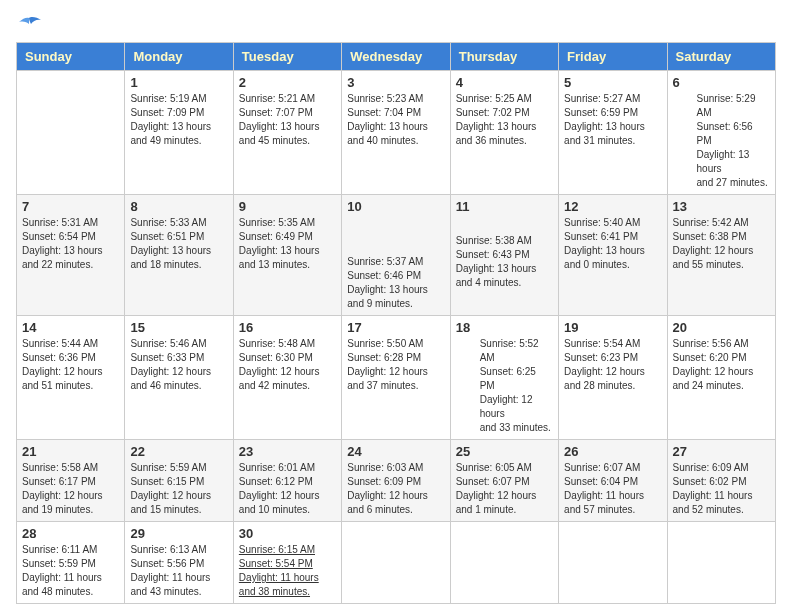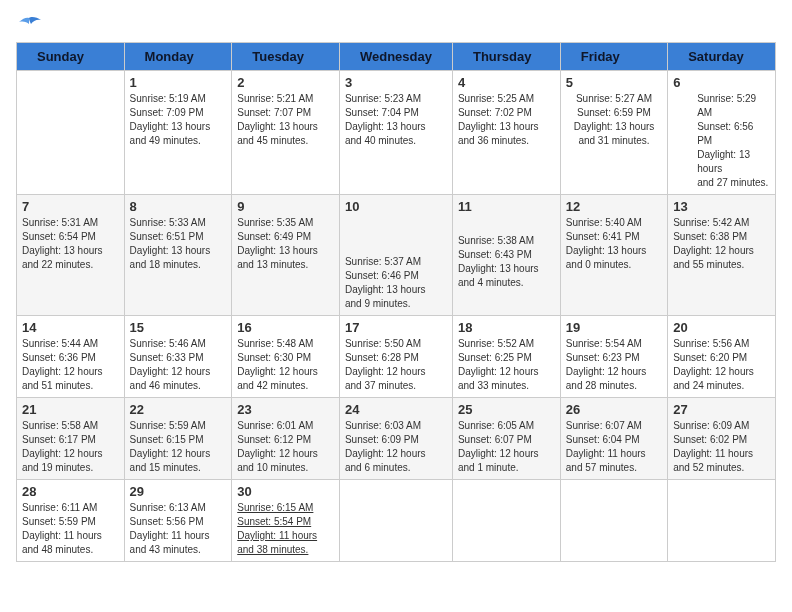--- a/index.html
+++ b/index.html
@@ -32,24 +32,24 @@
     .location-title {
       font-size: 16px;
       color: #555;
     }
     table {
       width: 100%;
       border-collapse: collapse;
     }
     thead tr th {
       background-color: #3a7fd5;
-      color: #0f172a;
+      color: #fef9c3;
       font-size: 13px;
       font-weight: bold;
-      padding: 6px 20px;
+      padding: 6px 8px;
       text-align: left;
       border: 1px solid #ccc;
     }
     tbody tr td {
       vertical-align: top;
       border: 1px solid #ccc;
       padding: 4px 5px;
       width: 108px;
       min-height: 80px;
     }
@@ -142,21 +142,21 @@
         </td>
         <td>
           <span class="day-number">4</span>
           <div class="day-info" style="white-space: pre-line;">Sunrise: 5:25 AM
 Sunset: 7:02 PM
 Daylight: 13 hours
 and 36 minutes.</div>
         </td>
         <td>
           <span class="day-number">5</span>
-          <div class="day-info" style="white-space: pre-line; text-align: center;">Sunrise: 5:27 AM
+          <div class="day-info" style="white-space: pre-line;">Sunrise: 5:27 AM
 Sunset: 6:59 PM
 Daylight: 13 hours
 and 31 minutes.</div>
         </td>
         <td>
           <span class="day-number">6</span>
           <div class="day-info" style="white-space: pre-line; margin-left: 24px;">Sunrise: 5:29 AM
 Sunset: 6:56 PM
 Daylight: 13 hours
 and 27 minutes.</div>
@@ -237,21 +237,21 @@
         </td>
         <td>
           <span class="day-number">17</span>
           <div class="day-info" style="white-space: pre-line;">Sunrise: 5:50 AM
 Sunset: 6:28 PM
 Daylight: 12 hours
 and 37 minutes.</div>
         </td>
         <td>
           <span class="day-number">18</span>
-          <div class="day-info" style="white-space: pre-line;">Sunrise: 5:52 AM
+          <div class="day-info" style="white-space: pre-line; margin-left: 24px;">Sunrise: 5:52 AM
 Sunset: 6:25 PM
 Daylight: 12 hours
 and 33 minutes.</div>
         </td>
         <td>
           <span class="day-number">19</span>
           <div class="day-info" style="white-space: pre-line;">Sunrise: 5:54 AM
 Sunset: 6:23 PM
 Daylight: 12 hours
 and 28 minutes.</div>

